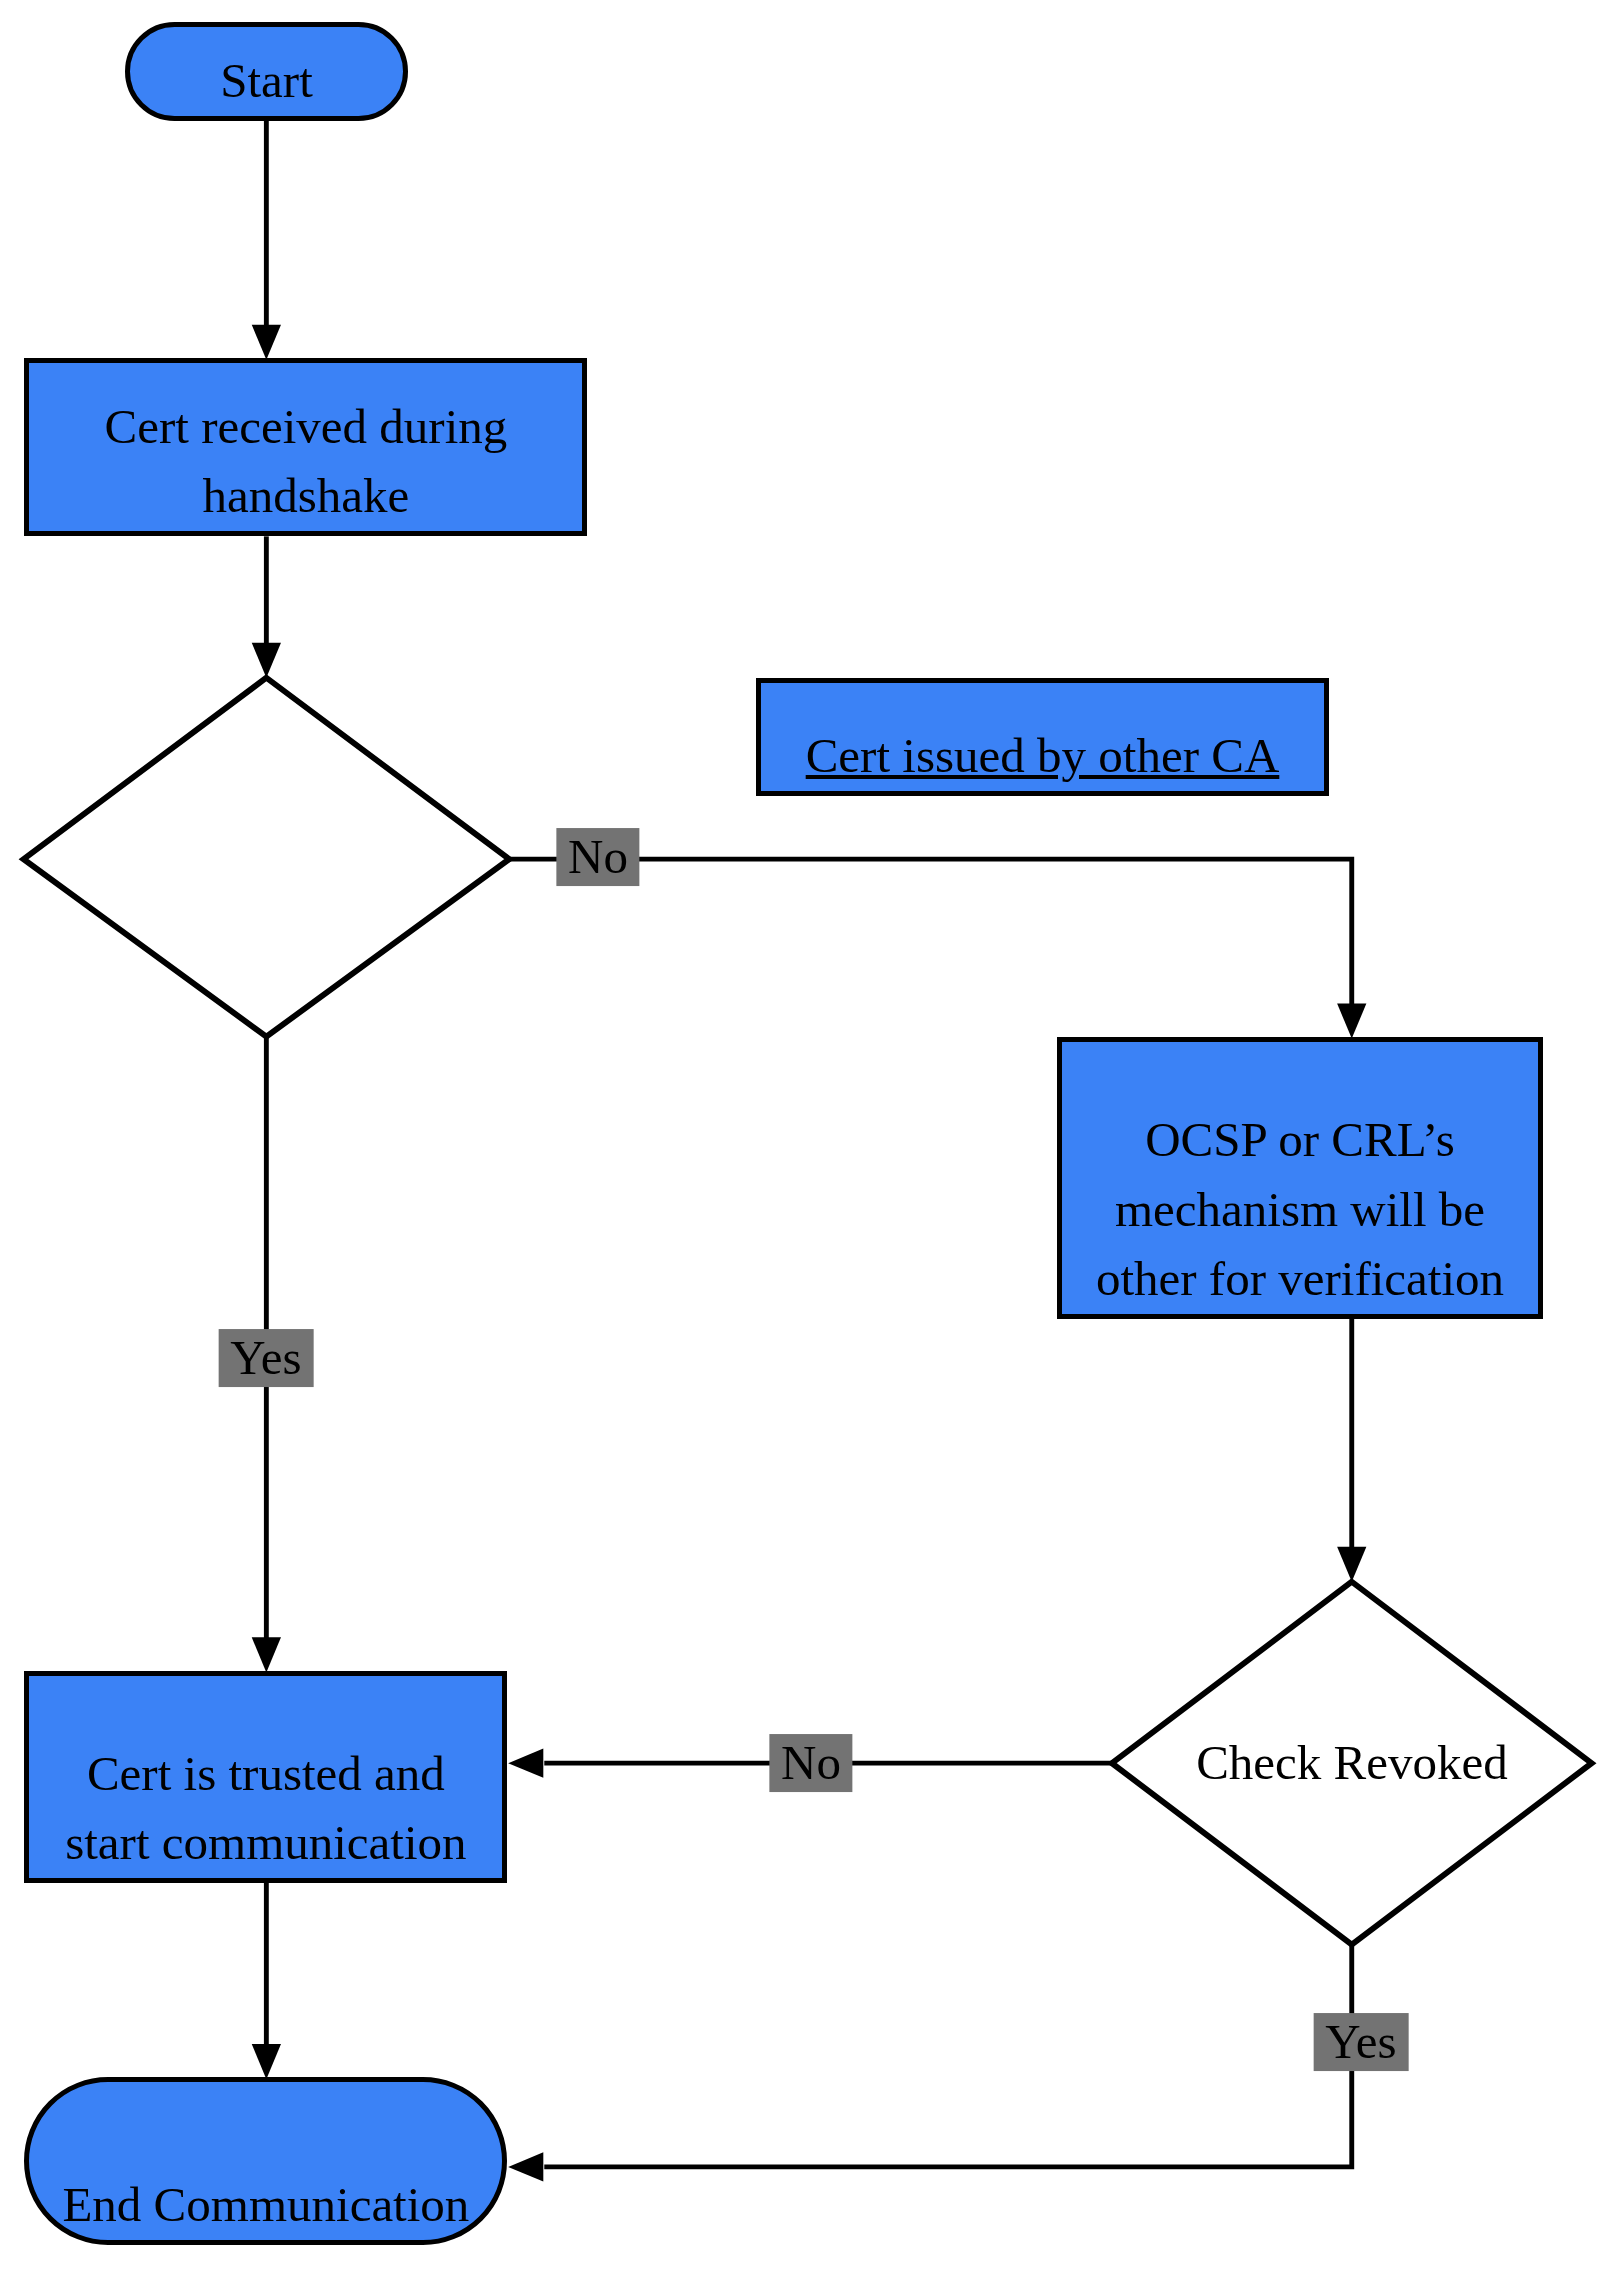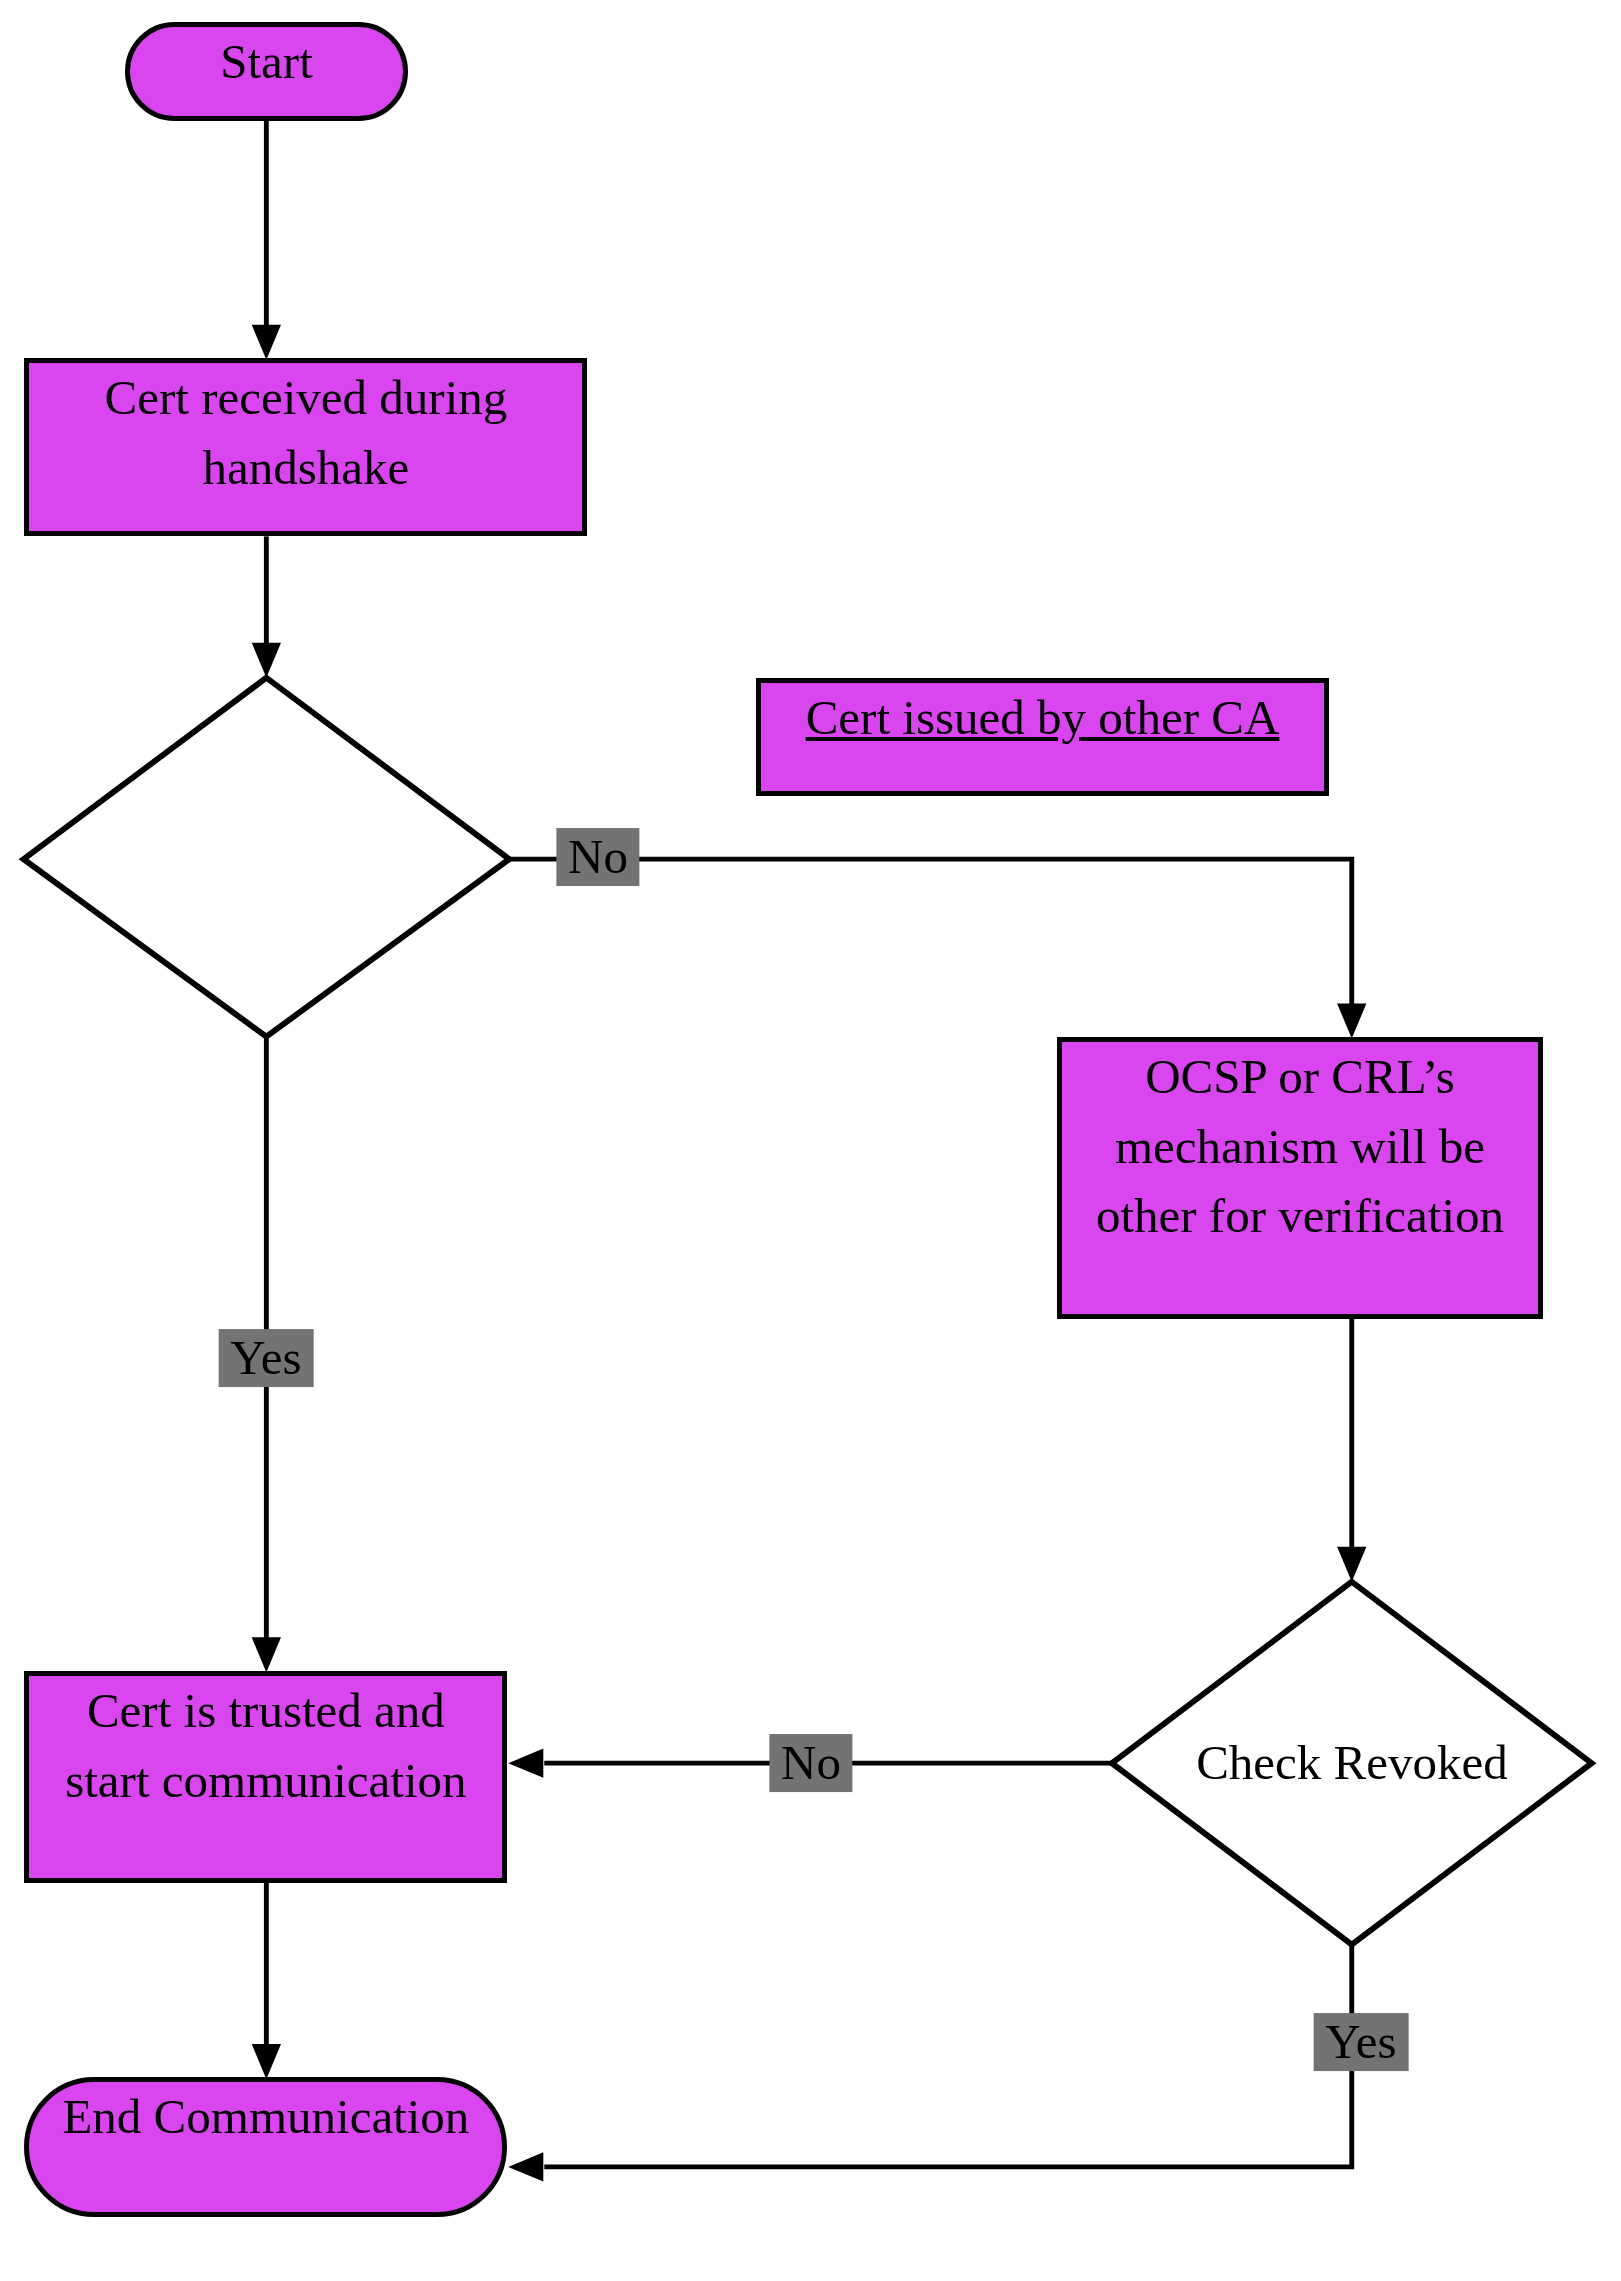--- a/index.html
+++ b/index.html
@@ -11,22 +11,22 @@
     color:#000;
     overflow:hidden;
   }
   svg.wires { position:absolute; left:0; top:0; }
   .wires line, .wires polyline { stroke:#000; stroke-width:5; fill:none; }
   .wires .diamond { fill:#fff; stroke:#000; stroke-width:6; }
   .wires .arrows polygon { fill:#000; stroke:none; }
 
   .node {
     position:absolute; box-sizing:border-box;
-    border:5.9px solid #000; background:#d946ef;
-    display:flex; align-items:flex-start; justify-content:center;
+    border:5.9px solid #000; background:#3b82f6;
+    display:flex; align-items:flex-end; justify-content:center;
   }
   .pill { border-radius:195px; }
   .txt { text-align:center; font-size:49px; line-height:1.42; }
   .ln { display:block; }
 
   .dtext {
     position:absolute; transform:translate(-50%,-50%);
     text-align:center; font-size:49px; line-height:1.42;
   }
   .elabel {
@@ -99,21 +99,21 @@
     <span class="ln">Check Revoked</span>
   </div>
 
   <div class="node" style="left:24.4px; top:1671px; width:483px; height:212px;">
     <div class="txt">
       <span class="ln">Cert is trusted and</span>
       <span class="ln">start communication</span>
     </div>
   </div>
 
-  <div class="node pill" style="left:24.4px; top:2077px; width:483px; height:140px;">
+  <div class="node pill" style="left:24.4px; top:2077px; width:483px; height:168px;">
     <div class="txt">
       <span class="ln">End Communication</span>
     </div>
   </div>
 
   <span class="elabel" style="left:598px; top:857px;">No</span>
   <span class="elabel" style="left:266px; top:1358px;">Yes</span>
   <span class="elabel" style="left:811px; top:1763px;">No</span>
   <span class="elabel" style="left:1361px; top:2042px;">Yes</span>
 

